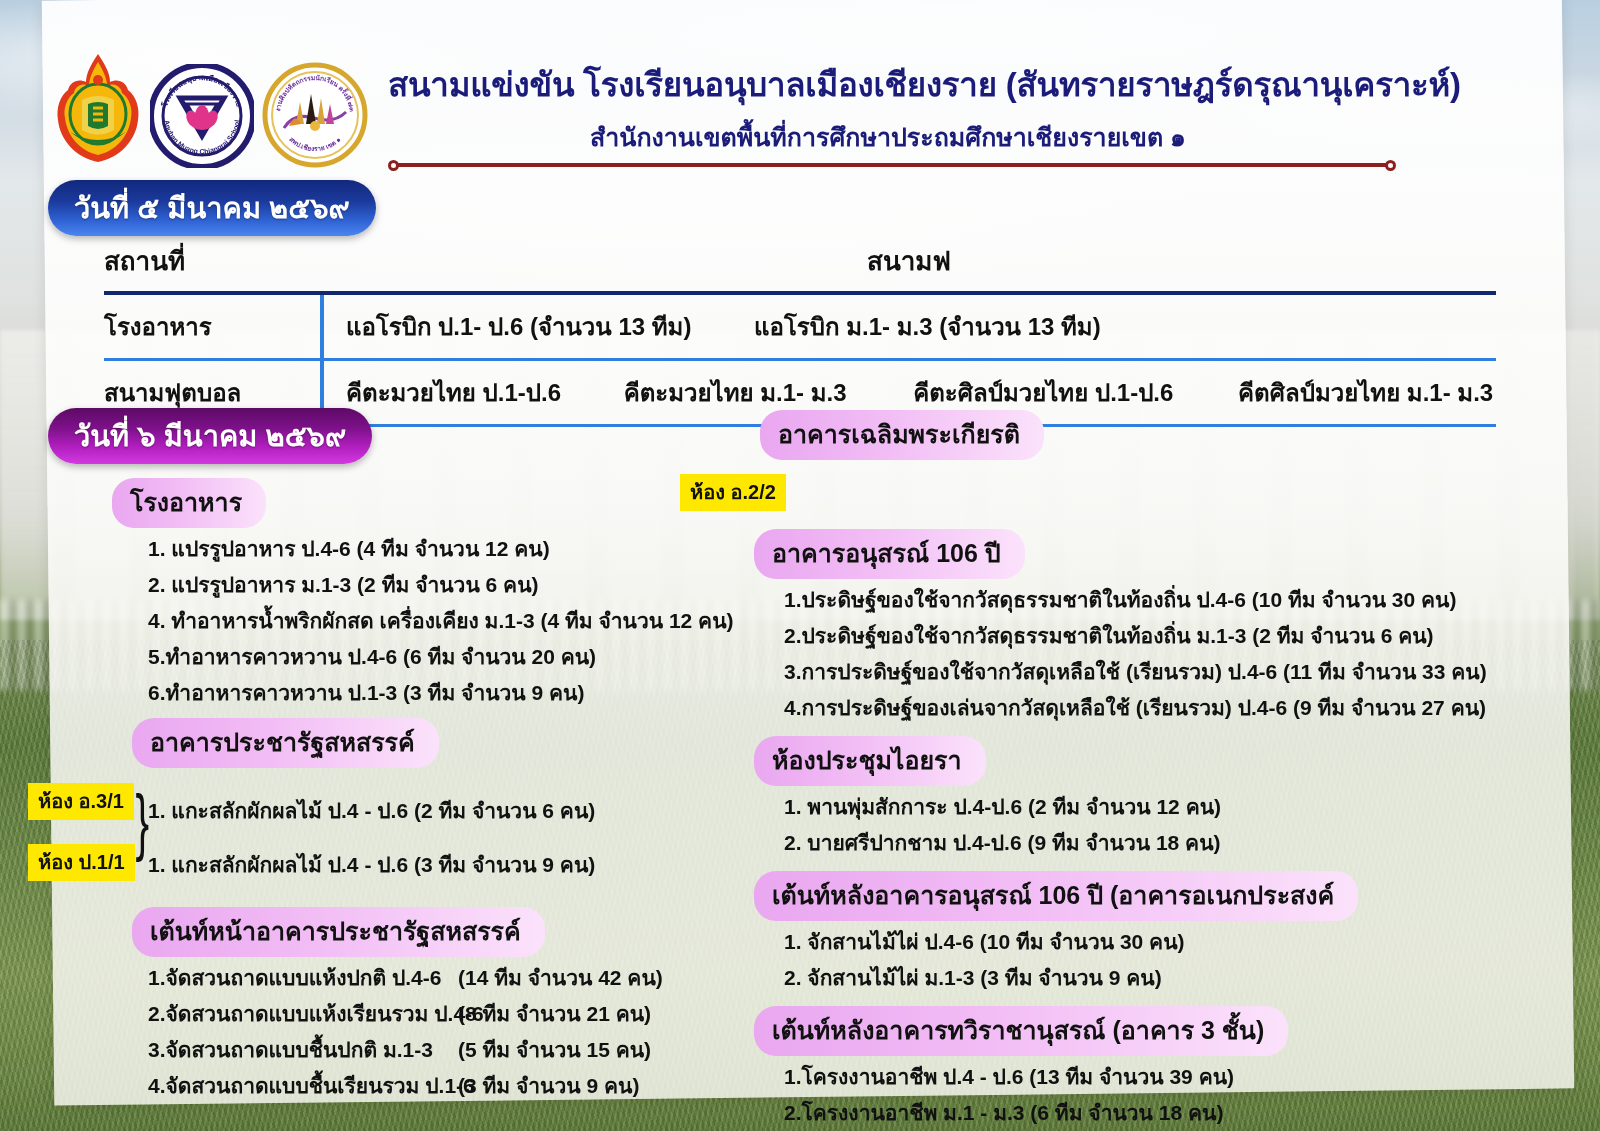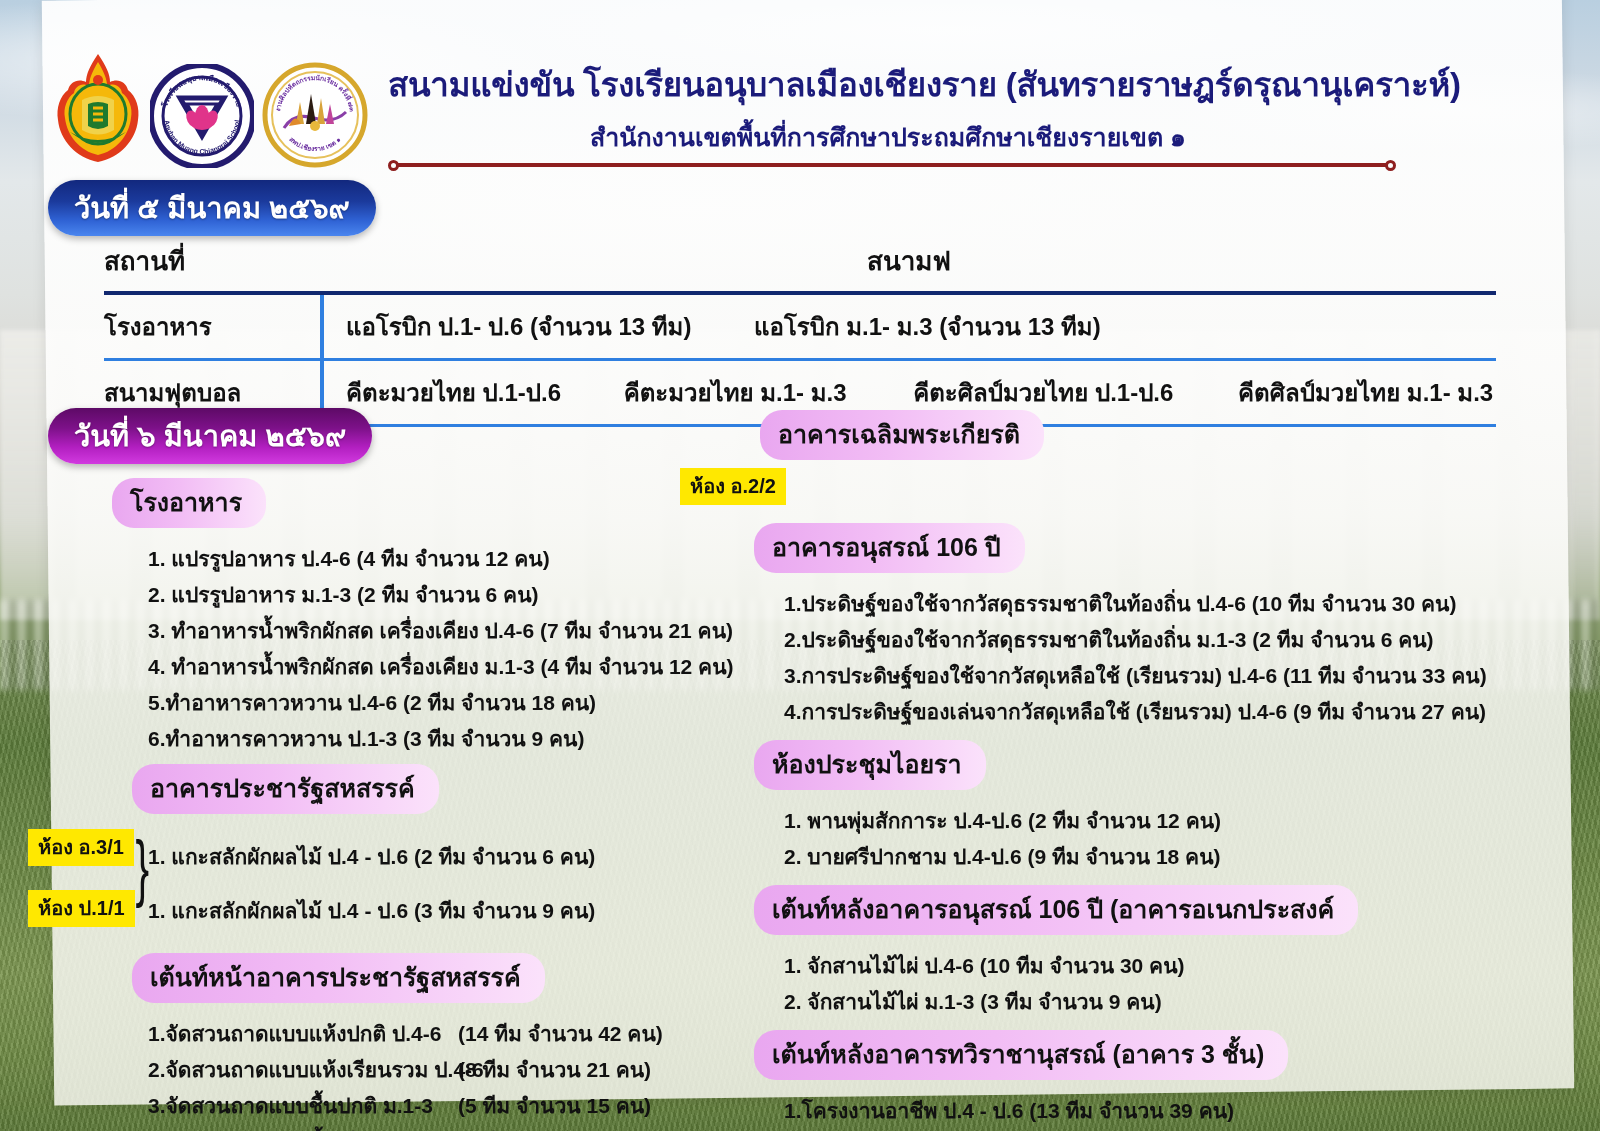--- a/index.html
+++ b/index.html
@@ -189,21 +189,21 @@
   .list-line {
     font-size: 21px; font-weight: bold; color: #111;
     white-space: nowrap;
     line-height: 1.0;
   }
 
   .col-left  { position: absolute; left: 112px; top: 478px; width: 640px; }
   .col-right { position: absolute; left: 748px; top: 410px; width: 700px; }
 
   .section { position: relative; }
-  .section .items { margin-top: 20px; }
+  .section .items { margin-top: 10px; }
   .section .items .list-line { margin-bottom: 15px; padding-left: 36px; }
 
   
   #sec-canteen { margin-bottom: 6px; }
   #sec-prachalat { position: relative; margin-top: 2px; }
   #sec-prachalat .pill-wrap { padding-left: 20px; }
   #brace-rows { position: relative; margin-top: 15px; padding-left: 36px; }
   #brace-rows .brace-row {
     display: flex; align-items: center; height: 54px;
   }
@@ -220,21 +220,21 @@
 
   #sec-tent-front { margin-top: 16px; }
   #sec-tent-front .pill-wrap { padding-left: 20px; }
   .two-col-line { display: flex; }
   .two-col-line .txt { width: 310px; }
   .two-col-line .cnt { white-space: nowrap; }
 
   
   .col-right .section { margin-bottom: 18px; }
   #sec-chalerm .pill-wrap { padding-left: 12px; }
-  #sec-chalerm .tag-line { display: flex; align-items: center; margin-top: 8px; }
+  #sec-chalerm .tag-line { display: flex; align-items: center; margin-top: 14px; }
   #sec-chalerm .tag-line .yellow-tag { margin-right: 14px; margin-left: -68px; }
   #sec-106 .pill-wrap, #sec-aiyara .pill-wrap,
   #sec-tent106 .pill-wrap, #sec-tent3 .pill-wrap { padding-left: 6px; }
 
 </style>
 </head>
 <body>
 
 <div id="stage">
 
@@ -348,23 +348,22 @@
 
     <div class="col-left">
 
       <div class="section" id="sec-canteen">
         <div class="pill-wrap">
           <span class="pink-pill">โรงอาหาร</span>
         </div>
         <div class="items">
           <div class="list-line">1. แปรรูปอาหาร ป.4-6 (4 ทีม จำนวน 12 คน)</div>
           <div class="list-line">2. แปรรูปอาหาร ม.1-3 (2 ทีม จำนวน 6 คน)</div>
-          <div class="list-line">3. ทำอาหารน้ำพริกผักสด เครื่องเคียง ป.4-6 (7 ทีม จำนวน 21 คน)</div>
           <div class="list-line">4. ทำอาหารน้ำพริกผักสด เครื่องเคียง ม.1-3 (4 ทีม จำนวน 12 คน)</div>
-          <div class="list-line">5.ทำอาหารคาวหวาน ป.4-6 (2 ทีม จำนวน 18 คน)</div>
+          <div class="list-line">5.ทำอาหารคาวหวาน ป.4-6 (6 ทีม จำนวน 20 คน)</div>
           <div class="list-line">6.ทำอาหารคาวหวาน ป.1-3 (3 ทีม จำนวน 9 คน)</div>
         </div>
       </div>
 
       <div class="section" id="sec-prachalat">
         <div class="pill-wrap">
           <span class="pink-pill">อาคารประชารัฐสหสรรค์</span>
         </div>
 
         <div id="brace-rows">

